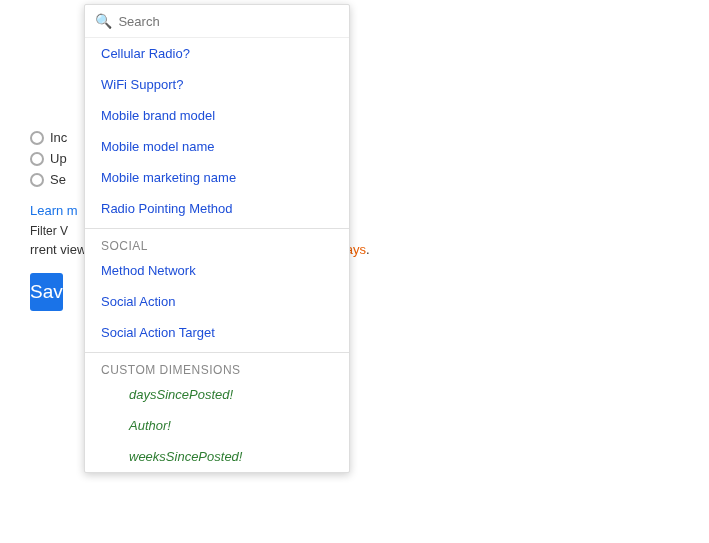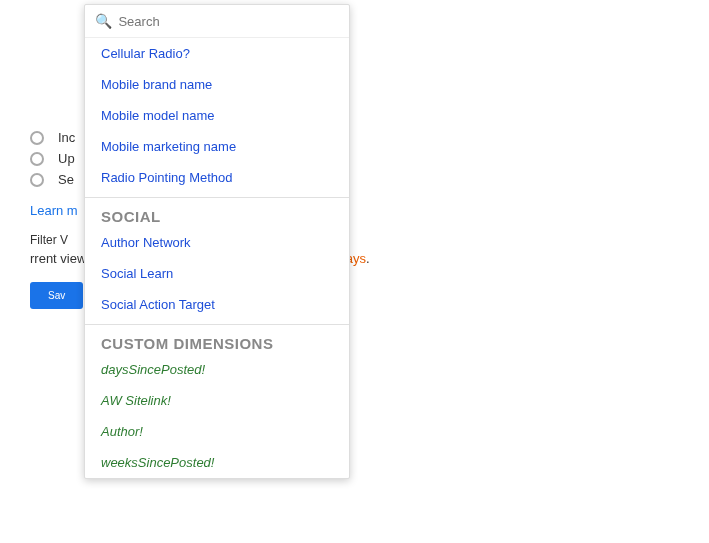--- a/index.html
+++ b/index.html
@@ -30,37 +30,37 @@
     .bg-radio-group {
       display: flex;
       flex-direction: column;
       gap: 6px;
       margin-bottom: 16px;
     }
 
     .bg-radio-item {
       display: flex;
       align-items: center;
-      gap: 14px;
+      gap: 6px;
       font-size: 13px;
       color: #333;
     }
 
     .bg-radio-circle {
       width: 14px;
       height: 14px;
       border: 2px solid #aaa;
       border-radius: 50%;
       flex-shrink: 0;
     }
 
     .bg-link {
       color: #1a73e8;
       font-size: 13px;
-      margin-bottom: 15px;
+      margin-bottom: 6px;
       display: block;
     }
 
     .bg-filter-label {
       font-size: 12px;
       color: #333;
       margin-bottom: 4px;
     }
 
     .bg-verify {
@@ -70,22 +70,22 @@
     }
 
     .bg-verify .highlight {
       color: #e65c00;
     }
 
     .bg-save-btn {
       background: #1a73e8;
       color: #fff;
       border: none;
-      padding: 8px 18px;
-      font-size: 10px;
+      padding: 8px 0;
+      font-size: 19px;
       border-radius: 3px;
       cursor: pointer;
     }
 
     
     .dropdown-overlay {
       position: absolute;
       top: 4px;
       left: 84px;
       width: 266px;
@@ -132,30 +132,31 @@
     }
 
     .dropdown-divider {
       border: none;
       border-top: 1px solid #e0e0e0;
       margin: 4px 0;
     }
 
     .dropdown-section-label {
       padding: 6px 16px 2px 16px;
-      font-size: 15px;
+      font-size: 12px;
       color: #888;
-      font-weight: bold;
+      font-weight: normal;
       letter-spacing: 0.5px;
       text-transform: uppercase;
     }
 
     .dropdown-item.custom {
       color: #2e7d32;
       font-style: italic;
+      margin-left: 28px;
     }
 
     
     .dropdown-list::-webkit-scrollbar {
       width: 6px;
     }
     .dropdown-list::-webkit-scrollbar-track {
       background: #f1f1f1;
     }
     .dropdown-list::-webkit-scrollbar-thumb {
@@ -190,34 +191,34 @@
   <button class="bg-save-btn">Sav</button>
 </div>
 
 <div class="dropdown-overlay">
   <div class="search-box">
     <span class="search-icon">🔍</span>
     <input class="search-input" type="text" placeholder="Search" style="">
   </div>
   <div class="dropdown-list">
     <div class="dropdown-item">Cellular Radio?</div>
-    <div class="dropdown-item">Mobile brand name</div>
+    <div class="dropdown-item">WiFi Support?</div>
+    <div class="dropdown-item">Mobile brand model</div>
     <div class="dropdown-item">Mobile model name</div>
     <div class="dropdown-item">Mobile marketing name</div>
     <div class="dropdown-item">Radio Pointing Method</div>
 
     <hr class="dropdown-divider">
 
     <div class="dropdown-section-label">SOCIAL</div>
-    <div class="dropdown-item">Author Network</div>
-    <div class="dropdown-item">Social Learn</div>
+    <div class="dropdown-item">Method Network</div>
+    <div class="dropdown-item">Social Action</div>
     <div class="dropdown-item">Social Action Target</div>
 
     <hr class="dropdown-divider">
 
     <div class="dropdown-section-label">CUSTOM DIMENSIONS</div>
     <div class="dropdown-item custom">daysSincePosted!</div>
-    <div class="dropdown-item custom">AW Sitelink!</div>
     <div class="dropdown-item custom">Author!</div>
     <div class="dropdown-item custom">weeksSincePosted!</div>
 
   </div>
 </div>
 
 </body></html>

